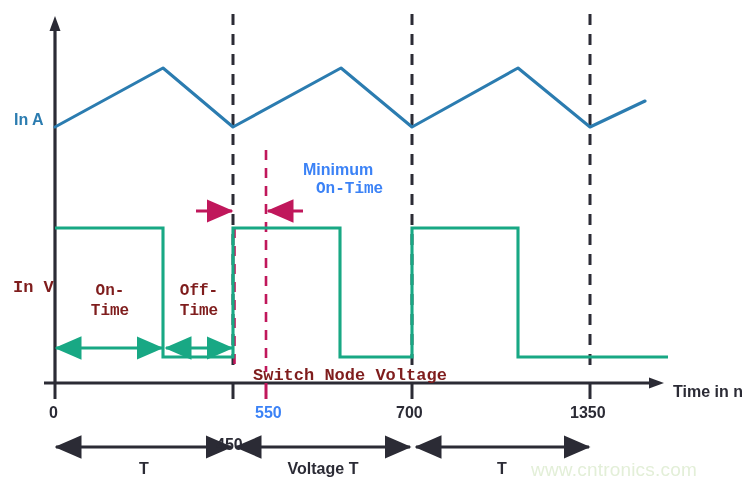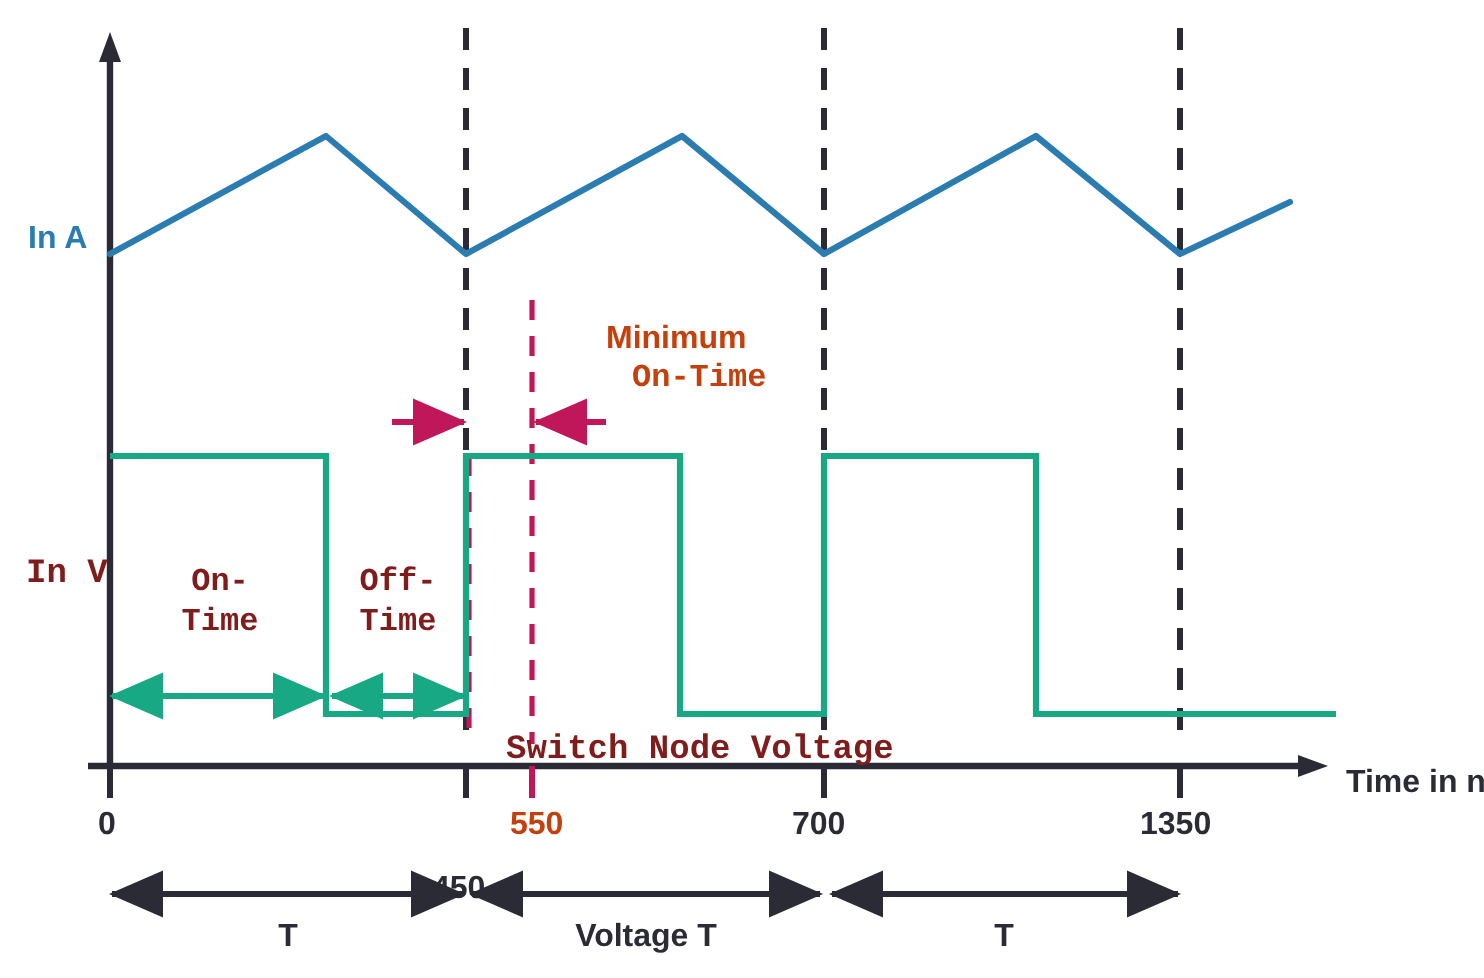--- a/index.html
+++ b/index.html
@@ -6,21 +6,21 @@
   body{
     width:742px;height:489px;background:#ffffff;
     font-family:"Liberation Sans", sans-serif;
     overflow:hidden;position:relative;
   }
   #stage{position:absolute;left:0;top:0;width:742px;height:489px;}
   svg{position:absolute;left:0;top:0;}
   .lbl{position:absolute;font-weight:bold;white-space:nowrap;line-height:1.12;}
   .lbl-blue{color:#2b7cb0;}
   .lbl-green{color:#7f1d1d;font-family:Liberation Mono, monospace;}
-  .lbl-mag{color:#c2410c;}
+  .lbl-mag{color:#3b82f6;}
   .lbl-dark{color:#2b2b35;}
   .watermark{
     position:absolute;color:#e3efd8;font-weight:normal;
     font-size:19px;letter-spacing:.2px;white-space:nowrap;
   }
 </style>
 </head>
 <body>
 
 <div id="stage">
@@ -113,14 +113,15 @@
   <div class="lbl lbl-dark" style="left:49px;top:404px;font-size:16px;">0</div>
   <div class="lbl lbl-dark" style="left:216px;top:404px;font-size:16px;margin-top:32px;">450</div>
   <div class="lbl lbl-mag" style="left:255px;top:404px;font-size:16px;">550</div>
   <div class="lbl lbl-dark" style="left:396px;top:404px;font-size:16px;">700</div>
   <div class="lbl lbl-dark" style="left:570px;top:404px;font-size:16px;">1350</div>
 
   <div class="lbl lbl-dark" style="left:119px;top:460px;font-size:16px;text-align:center;width:50px;">T</div>
   <div class="lbl lbl-dark" style="left:283px;top:460px;font-size:16px;text-align:center;width:80px;">Voltage T</div>
   <div class="lbl lbl-dark" style="left:477px;top:460px;font-size:16px;text-align:center;width:50px;">T</div>
 
+  <div class="watermark" style="left:531px;top:459px;">www.cntronics.com</div>
 
 </div>
 
 </body></html>

